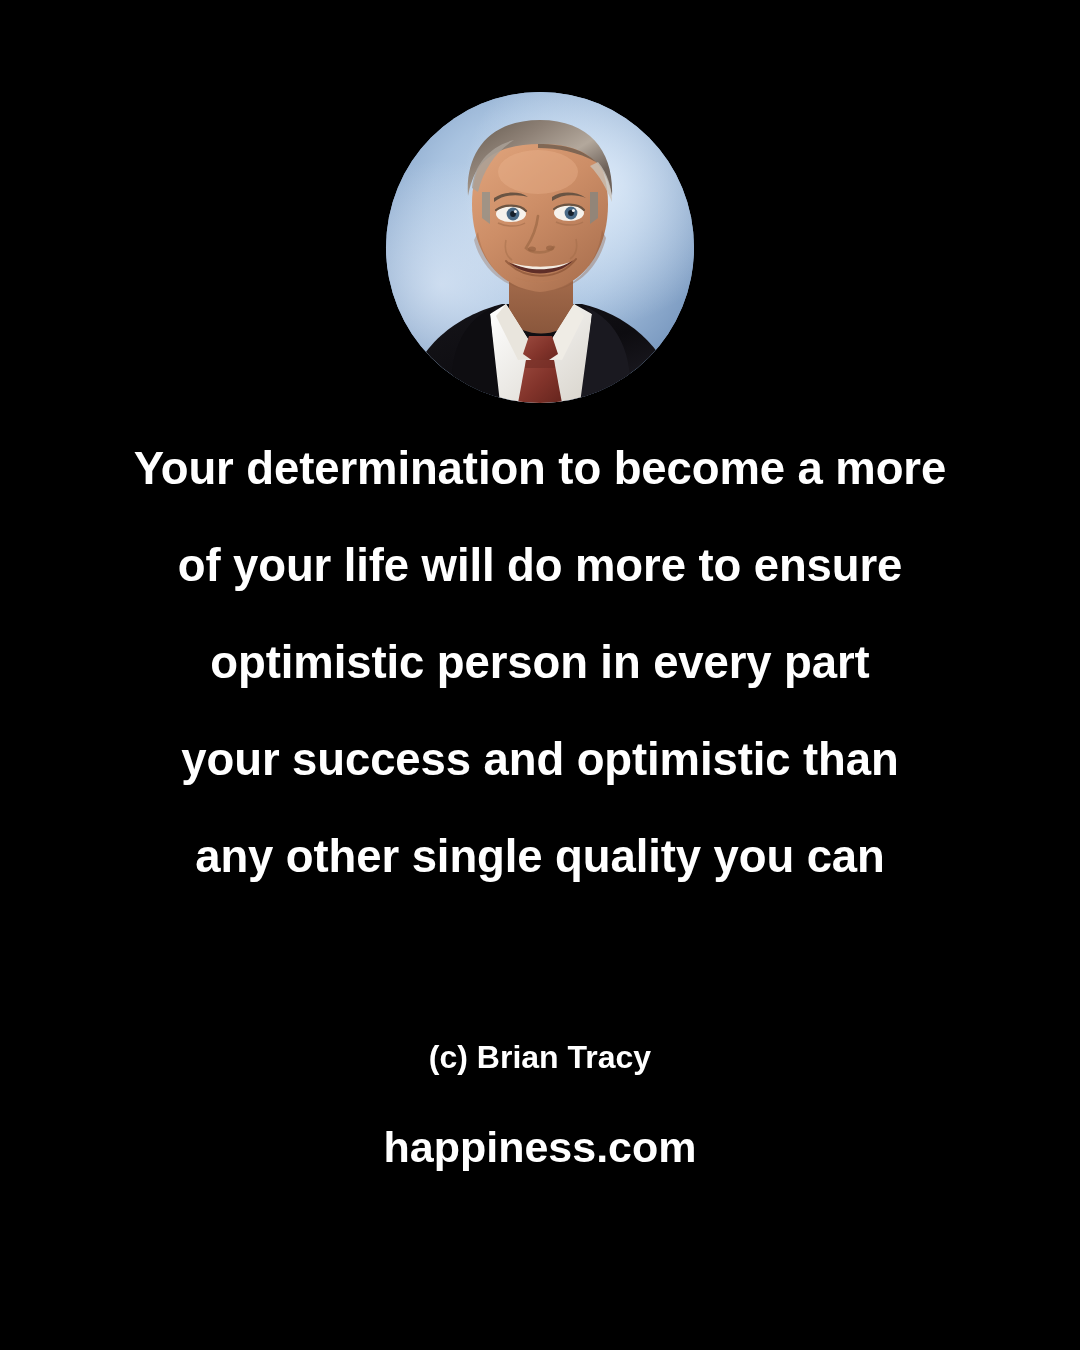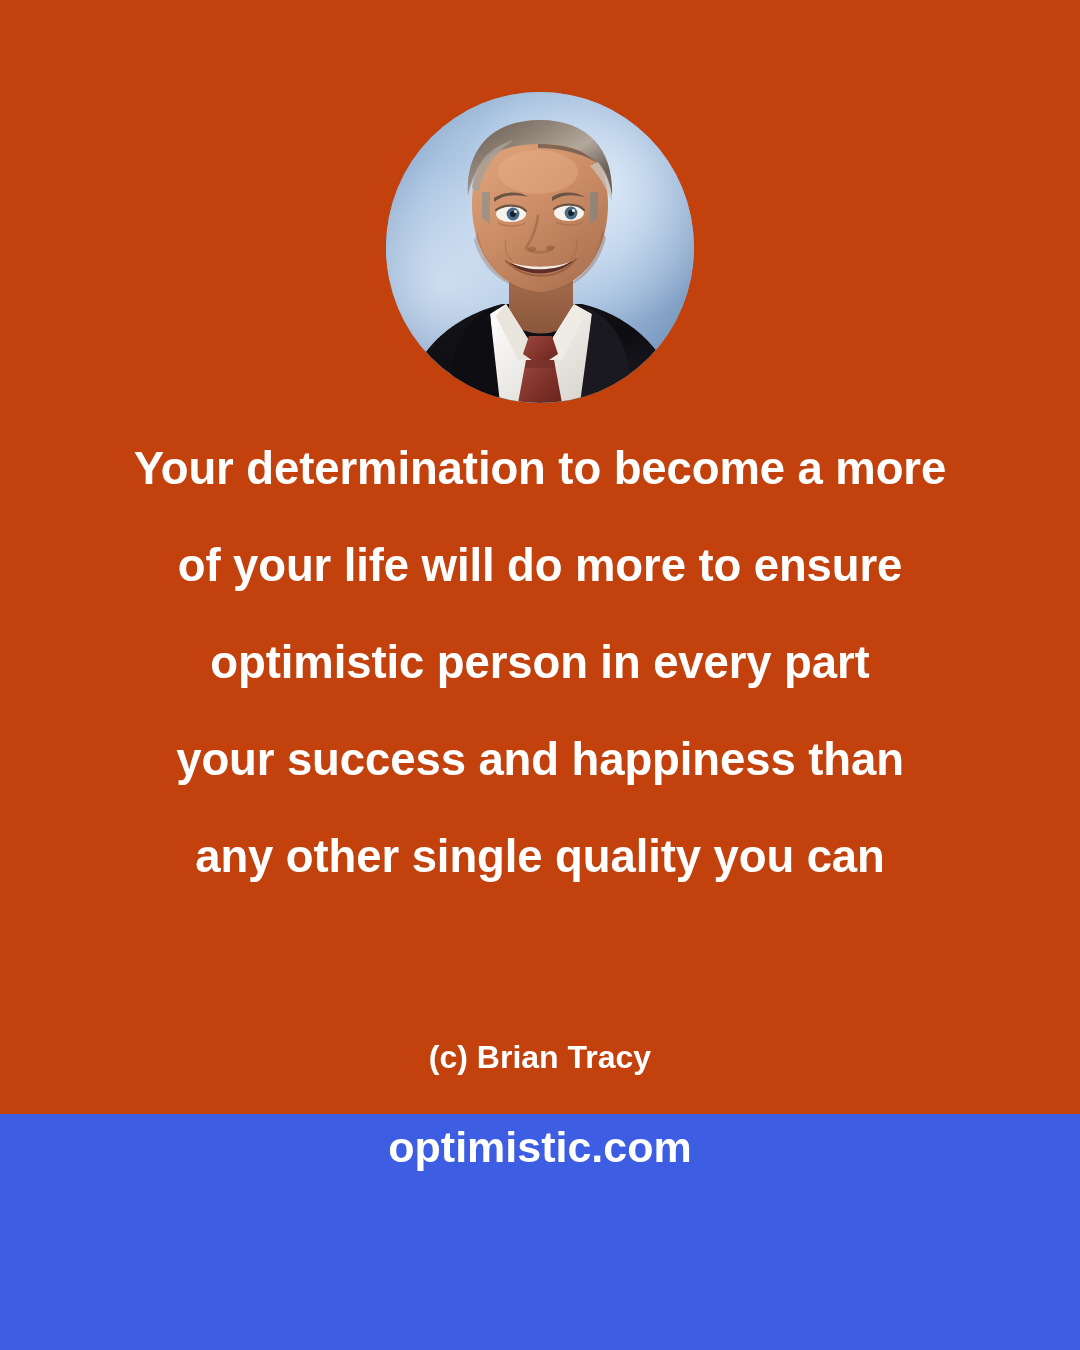--- a/index.html
+++ b/index.html
@@ -11,22 +11,22 @@
     width: 1080px;
     height: 1350px;
     overflow: hidden;
     background: #3d5de3;
     font-family: "Liberation Sans", sans-serif;
   }
 
   .card {
     position: relative;
     width: 1080px;
-    height: 1114px;
-    background: #c2410c;
+    height: 1350px;
+    background: #000000;
     box-sizing: border-box;
   }
 
   
   .portrait-wrap {
     position: absolute;
     left: 386px;
     top: 92px;
     width: 308px;
     height: 311px;
@@ -222,21 +222,21 @@
 
         <ellipse cx="152" cy="80" rx="40" ry="22" fill="#eeb892" opacity=".35"></ellipse>
       </svg>
     </div>
   </div>
 
   <div class="quote">
     <span class="quote-line">Your determination to become a more</span>
     <span class="quote-line">of your life will do more to ensure</span>
     <span class="quote-line">optimistic person in every part</span>
-    <span class="quote-line">your success and happiness than</span>
+    <span class="quote-line">your success and optimistic than</span>
     <span class="quote-line">any other single quality you can</span>
   </div>
 
   <div class="attribution">(c) Brian Tracy</div>
 
-  <div class="source">optimistic.com</div>
+  <div class="source">happiness.com</div>
 
 </div>
 
 </body></html>

